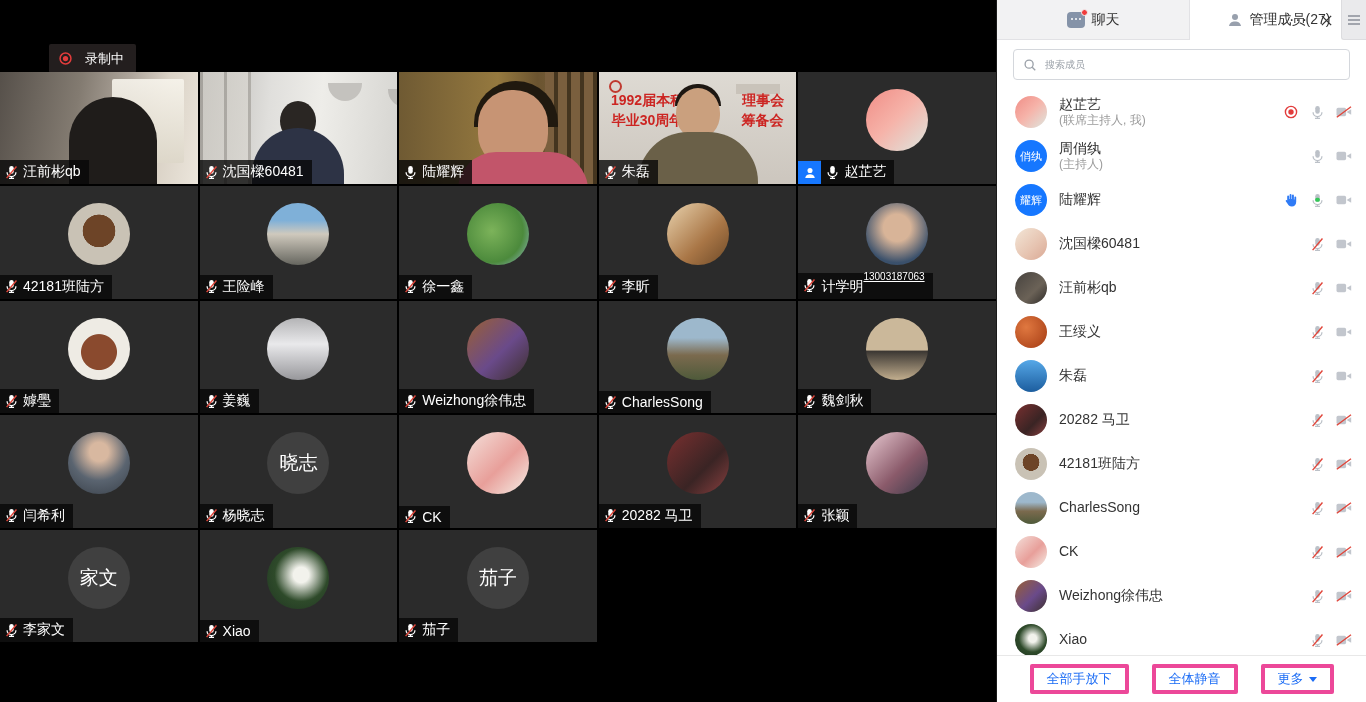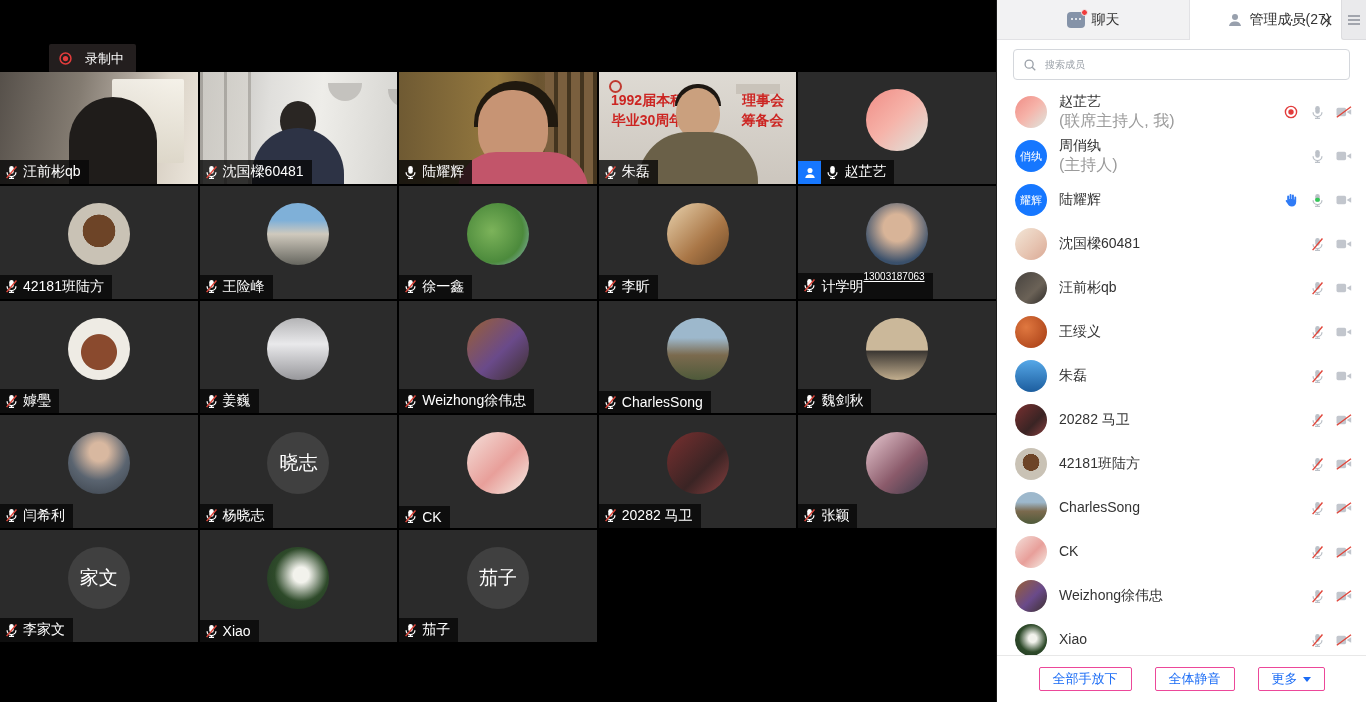--- a/index.html
+++ b/index.html
@@ -117,26 +117,26 @@
                     font-family:inherit;}
   .search-box input::placeholder{color:#9aa0a8;}
   .member-list{flex:1;overflow:hidden;padding-top:2px;}
   .mrow{height:44px;display:flex;align-items:center;padding:0 14px 0 18px;cursor:pointer;}
   .m-avatar{width:32px;height:32px;border-radius:50%;flex-shrink:0;margin-right:12px;}
   .m-initials{width:32px;height:32px;border-radius:50%;flex-shrink:0;margin-right:12px;
               background:#1677ff;color:#fff;font-size:11px;display:flex;align-items:center;
               justify-content:center;}
   .m-names{display:flex;flex-direction:column;line-height:1.25;}
   .m-name{font-size:14px;color:#333;}
-  .m-sub{font-size:16px;color:#9b9b9b;}
+  .m-sub{font-size:12px;color:#9b9b9b;}
   .m-icons{margin-left:auto;display:flex;align-items:center;gap:11px;}
   .m-icons svg{display:block;}
   .panel-footer{height:47px;border-top:1px solid #e8e8e8;display:flex;align-items:center;
                 justify-content:center;gap:23px;flex-shrink:0;}
-  .pf-btn{border:1px solid #ec4899;background:#fff;color:#1b6cf5;font-size:13px;border-radius:2px;
+  .pf-btn{border:4px solid #ec4899;background:#fff;color:#1b6cf5;font-size:13px;border-radius:2px;
           padding:2px 13px;cursor:pointer;font-family:inherit;display:flex;align-items:center;gap:5px;}
   .caret{width:0;height:0;border-left:4px solid transparent;border-right:4px solid transparent;
          border-top:5px solid #1b6cf5;}
 </style>
 </head>
 <body>
 
 <div class="stage">
 
   <div class="video-area">

